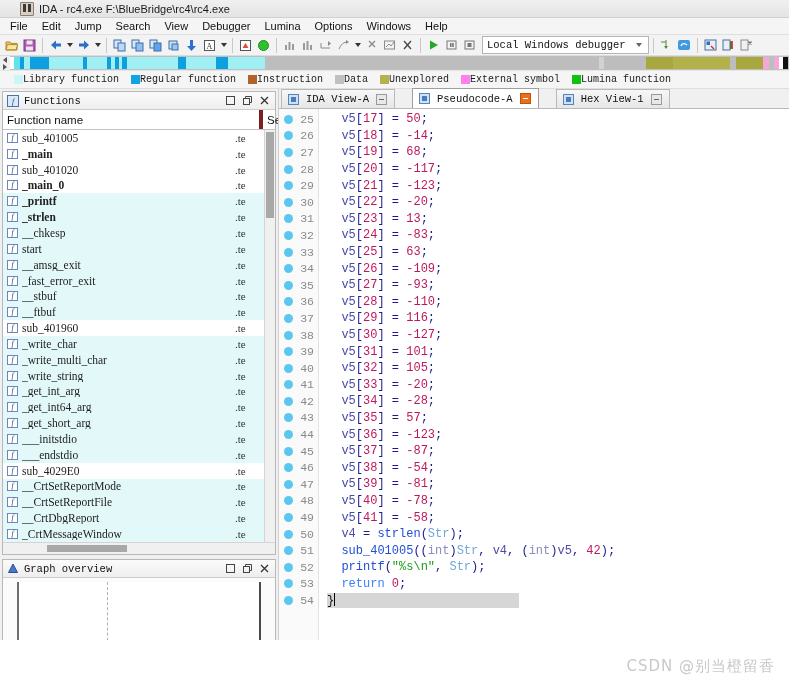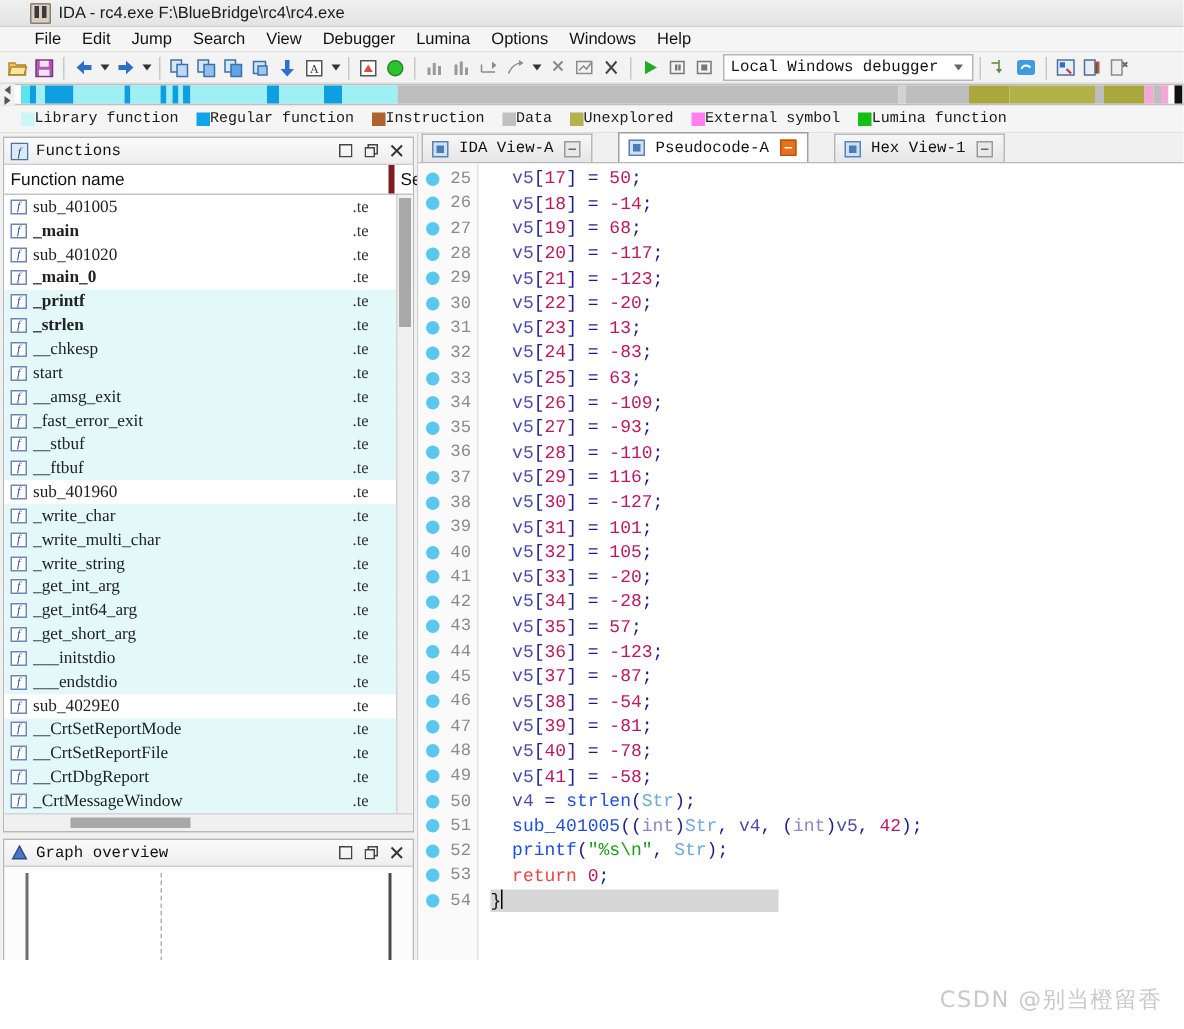--- a/index.html
+++ b/index.html
@@ -50,21 +50,21 @@
     font-size: 11px; color: #1a1a1a;
     white-space: nowrap;
   }
 
   
   .menubar {
     height: 17px;
     background: #f5f5f5;
     border-bottom: 1px solid #e0e0e0;
     display: flex; align-items: center;
-    padding-left: 16px;
+    padding-left: 3px;
     box-sizing: border-box;
   }
   .menu-item {
     font-size: 11px;
     color: #111;
     padding: 1px 7px;
     white-space: nowrap;
     cursor: default;
   }
 
@@ -429,21 +429,21 @@
     background: #d6d6d6;
     display: inline-block;
     min-width: 190px;
     padding-right: 2px;
   }
   .t-var   { color: #4b4ba8; }
   .t-num   { color: #be185d; }
   .t-punct { color: #1b1b8f; }
   .t-fn    { color: #1f4fd8; }
   .t-arg   { color: #6fa8dc; }
-  .t-kw    { color: #ef4444; }
+  .t-kw    { color: #3b82f6; }
   .t-str   { color: #18a018; }
   .t-cast  { color: #8a8ac0; }
   .t-brace { color: #111; }
   .caret-bar {
     display: inline-block;
     width: 1px; height: 13px;
     background: #000;
     vertical-align: -2px;
   }
 

